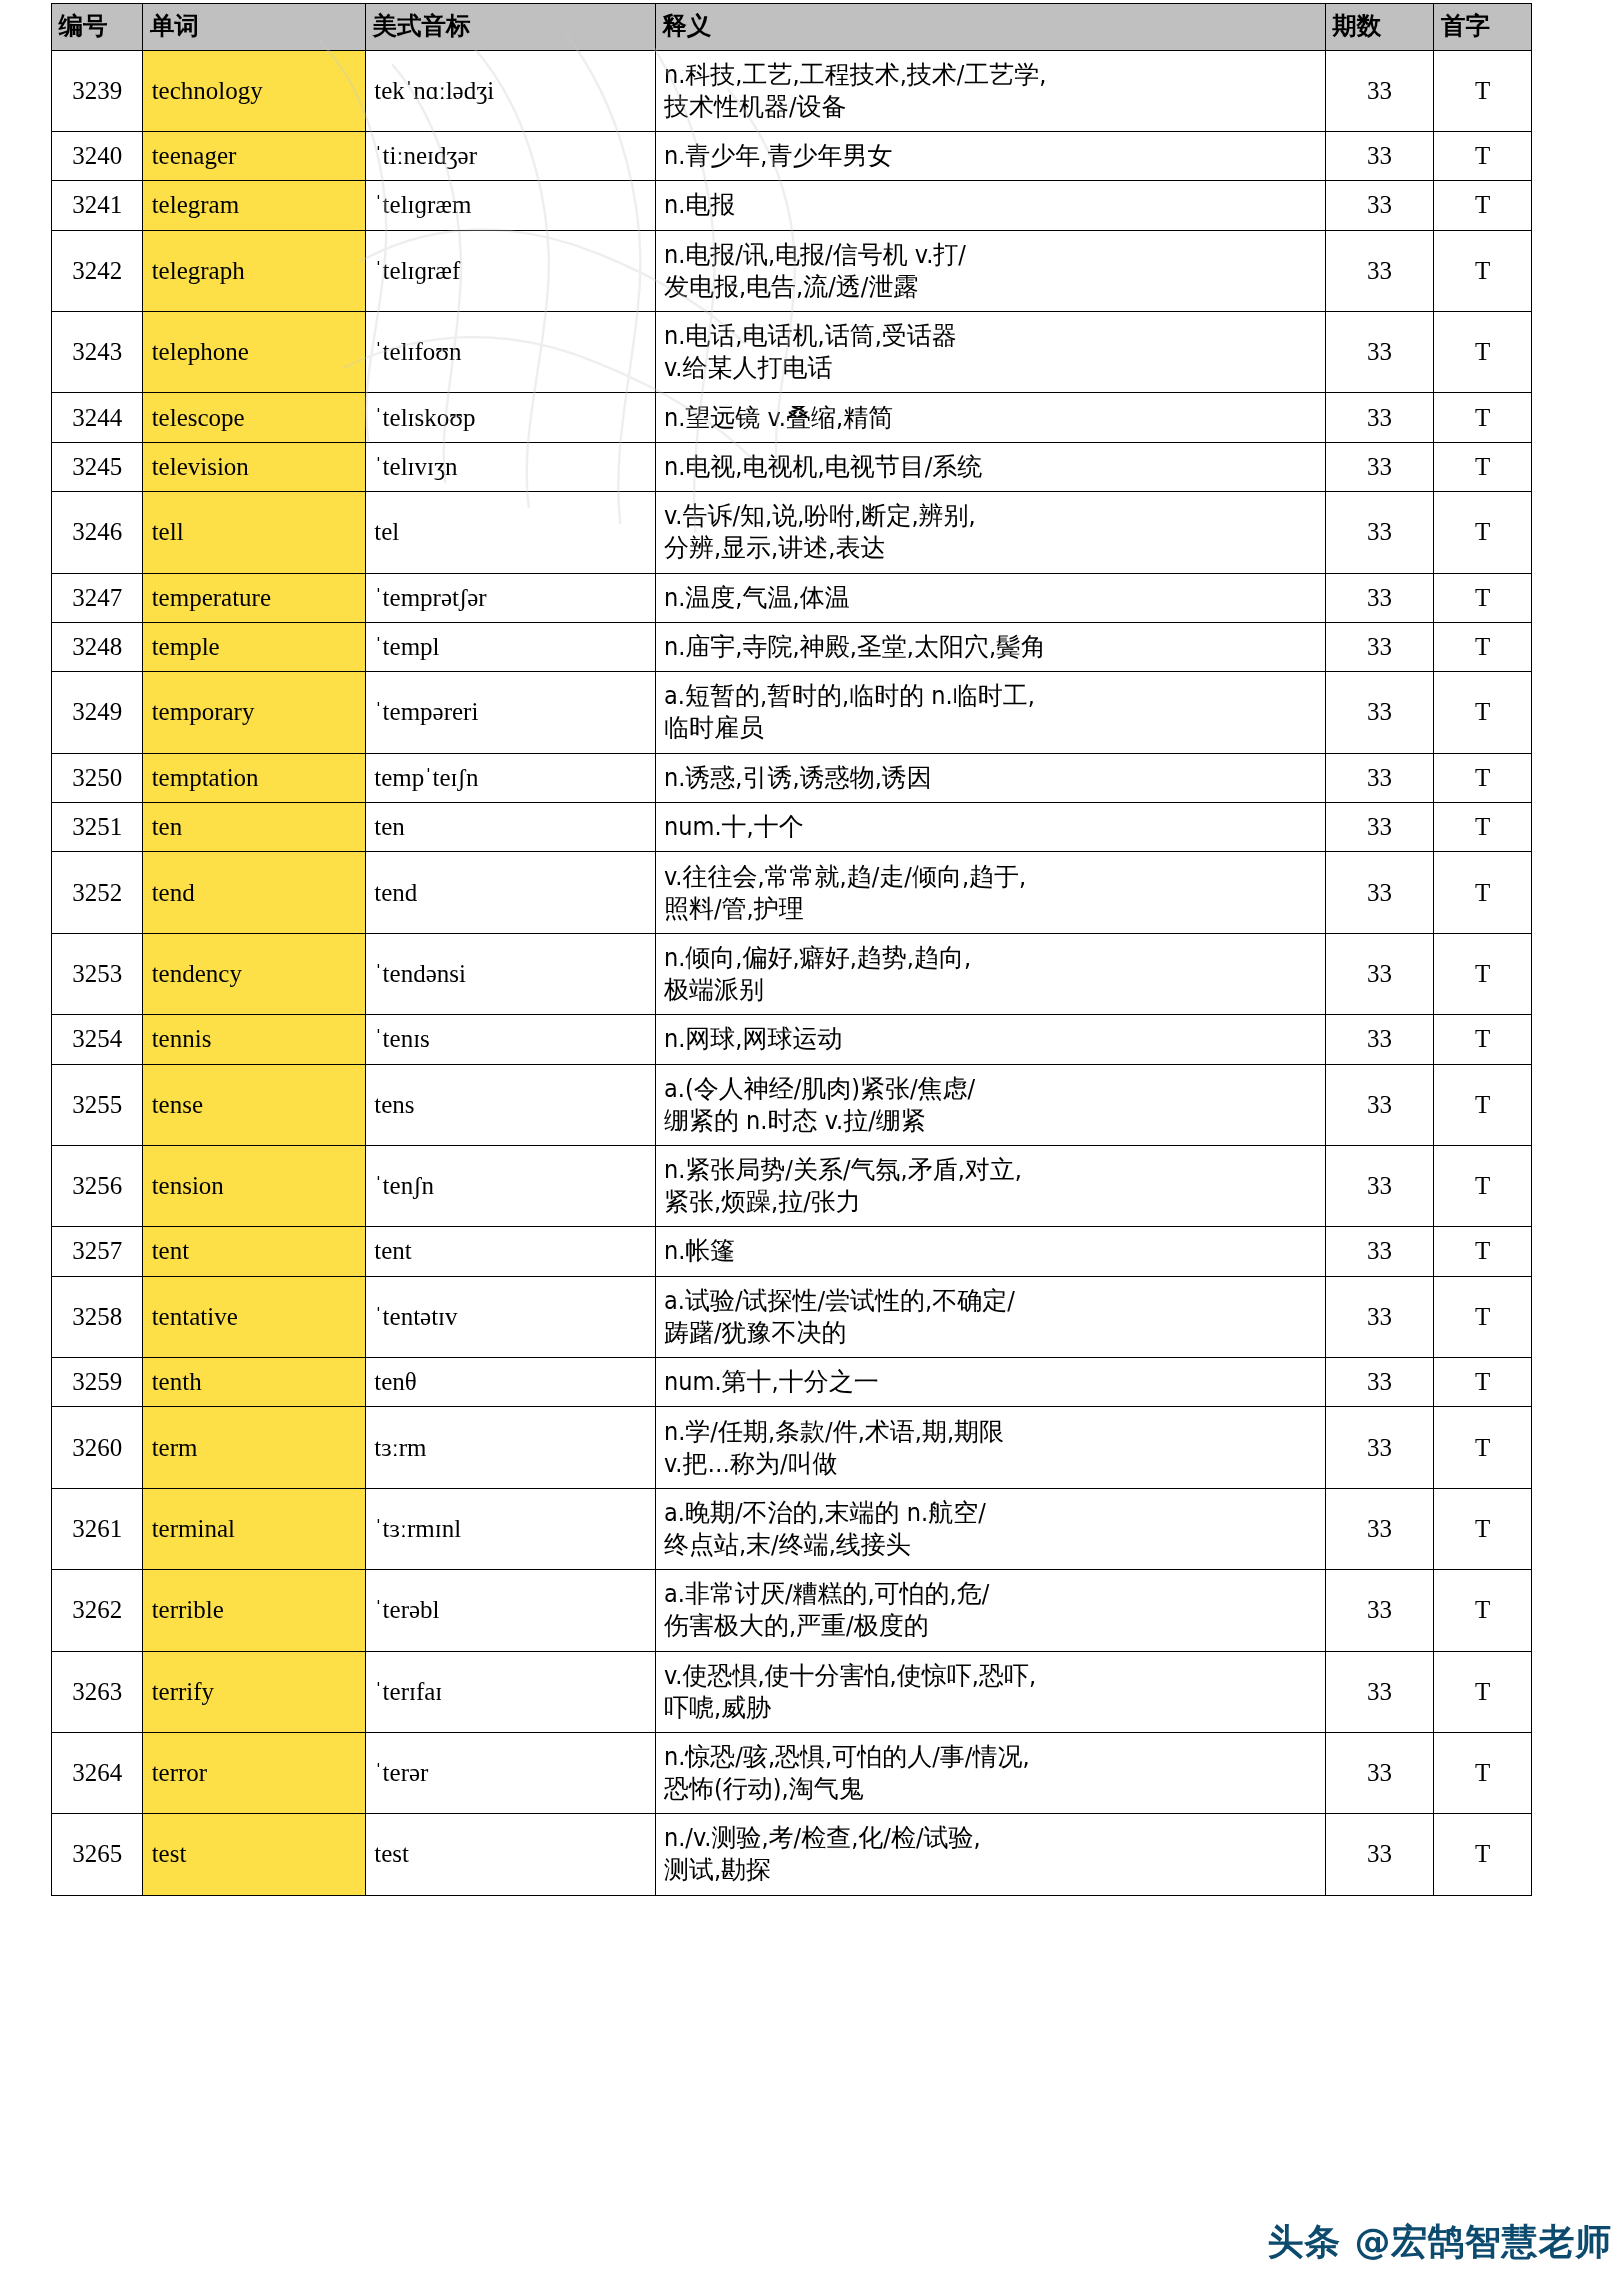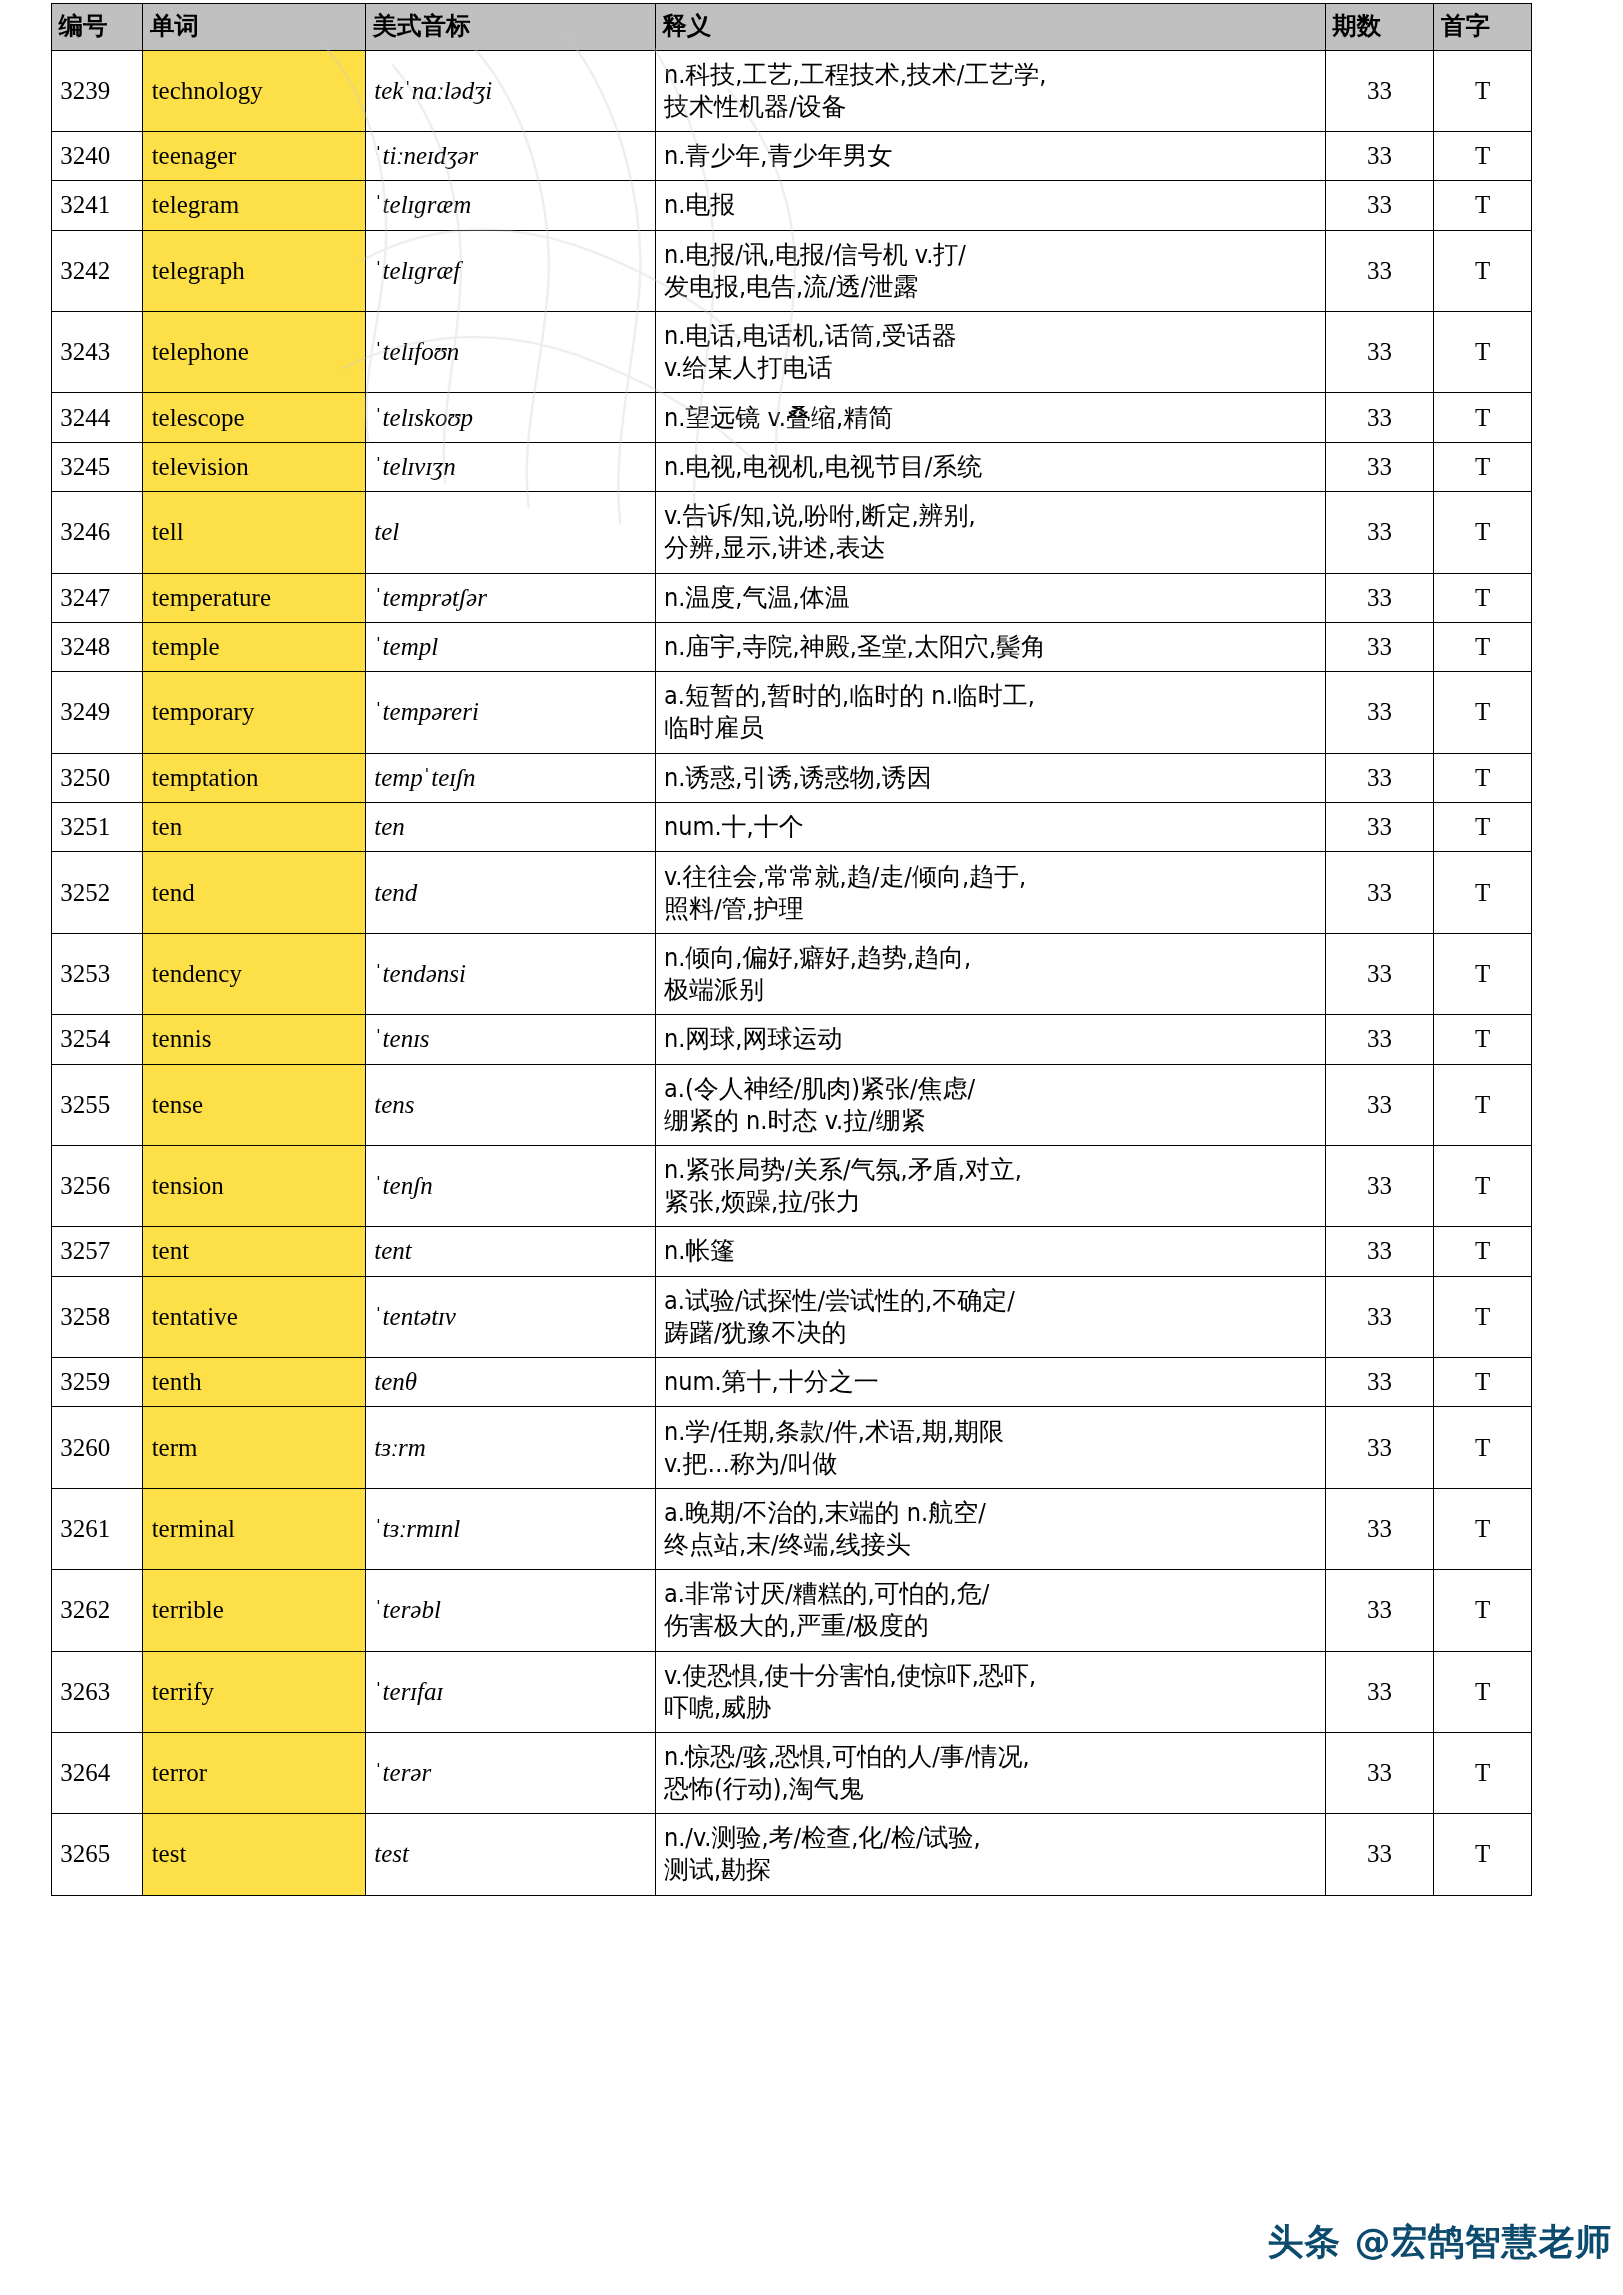--- a/index.html
+++ b/index.html
@@ -59,37 +59,36 @@
     letter-spacing: 0px;
   }
 
   table.vocab tbody td {
     font-size: 25px;
     line-height: 1.28;
     padding: 8.2px 8.2px;
   }
 
   td.id-cell {
-    text-align: left;
+    text-align: center;
     padding-left: 8.2px;
     font-size: 24px;
   }
 
   td.word-cell {
     background: #fde047;
     text-align: left;
     padding-left: 9.8px;
     font-size: 27px;
   }
 
   td.ipa-cell {
     text-align: left;
     padding-left: 9.8px;
     font-size: 25px;
-    font-style: italic;
   }
 
   td.def-cell {
     text-align: left;
     padding-left: 8.2px;
     font-size: 24.5px;
     line-height: 1.42;
     font-family: "DejaVu Sans", "Liberation Sans", sans-serif;
     font-stretch: condensed;
   }

